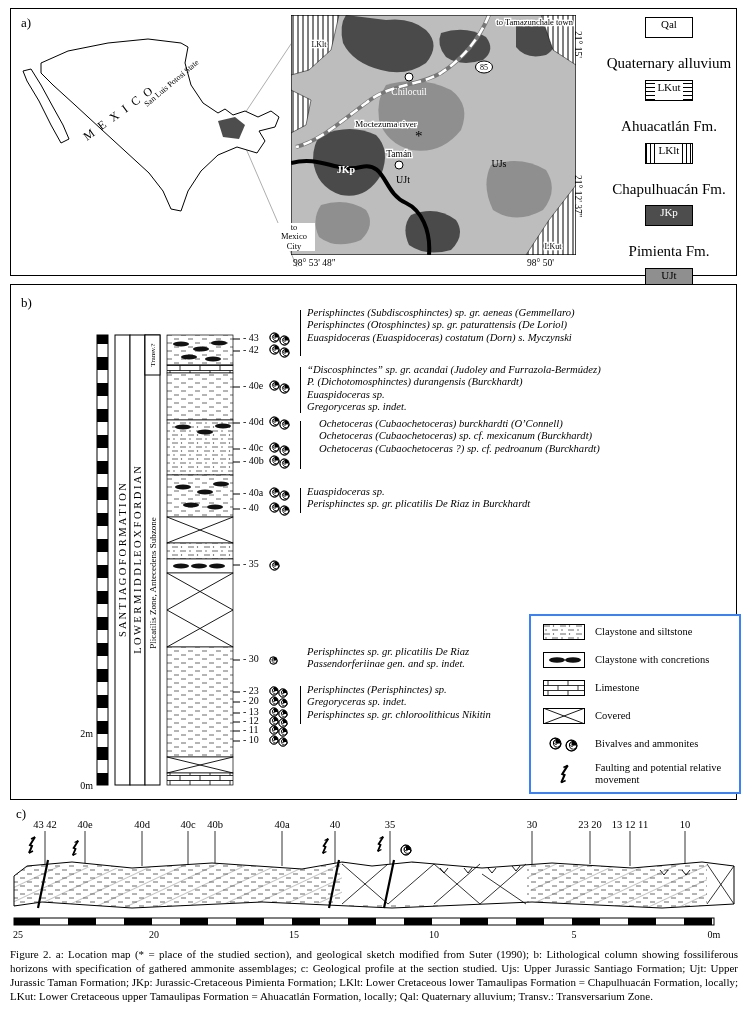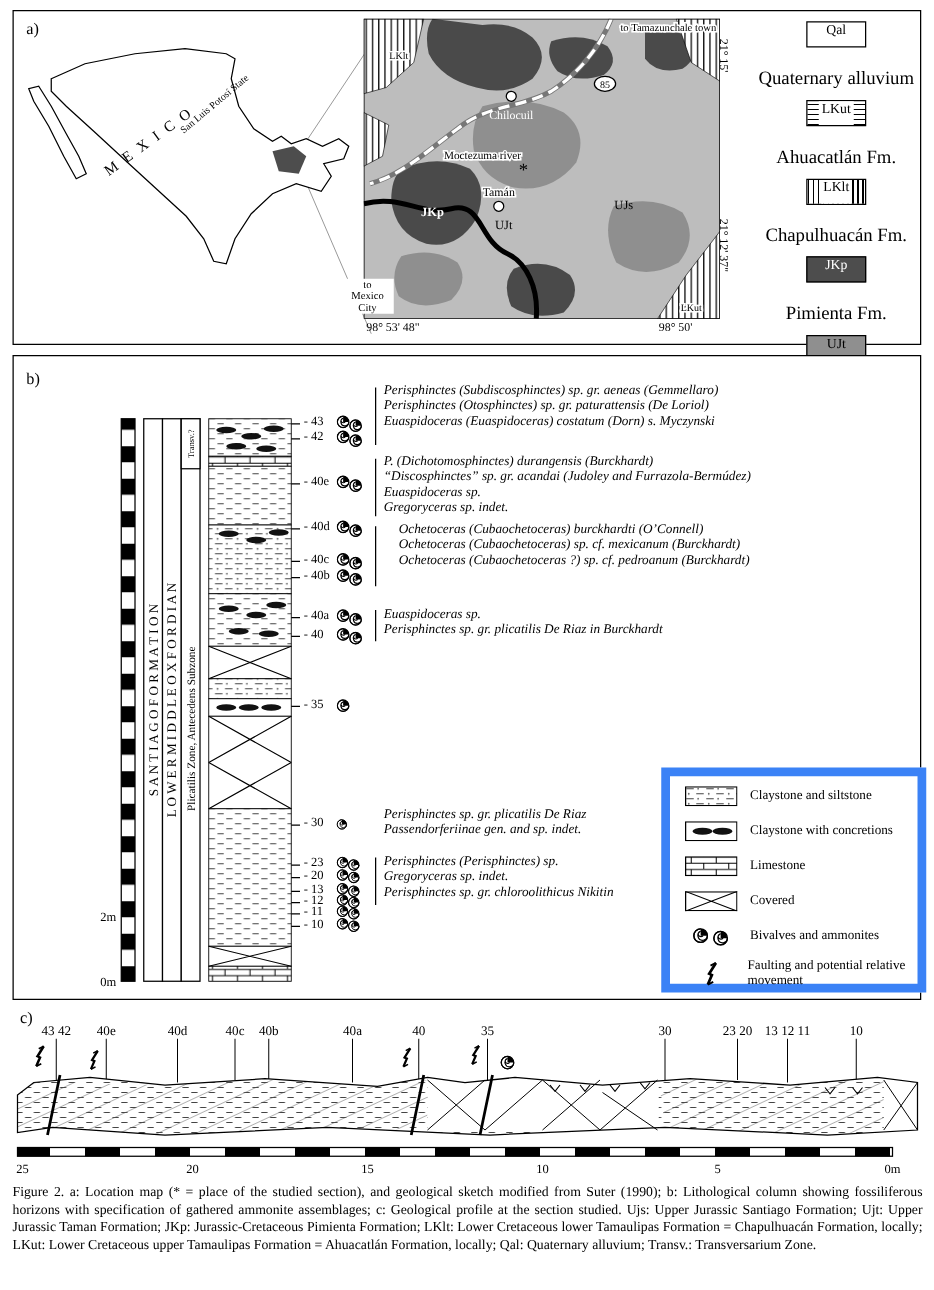--- a/index.html
+++ b/index.html
@@ -19,21 +19,21 @@
   .alegItem{margin-bottom:8px;text-align:center}
   .abox{width:48px;height:21px;border:1px solid #000;margin:0 auto 18px;display:flex;justify-content:center;font-size:11px}
   .albl{font-size:15px;line-height:1.05}
   .f-white{background:#fff}
   .f-dark{background:#4d4d4d;color:#fff}
   .f-med{background:#8f8f8f}
   .f-light{background:#bdbdbd}
   .f-hl{background:repeating-linear-gradient(0deg,#000 0,#000 1px,#fff 1px,#fff 4px)}
   .f-vl{background:repeating-linear-gradient(90deg,#000 0,#000 1px,#fff 1px,#fff 4px)}
   .chip{background:#fff;padding:0 2px}
-  .legbox{position:absolute;border:7px solid #3b82f6;background:#fff}
+  .legbox{position:absolute;border:2px solid #3b82f6;background:#fff}
   .legrow{position:absolute;display:flex;align-items:center;gap:10px}
   .leglbl{font-size:10.5px;line-height:1.12;max-width:136px}
   .ammspan{position:absolute}
   .cap{position:absolute;font-size:11px;line-height:1.26;text-align:justify}
   svg text{font-family:"Liberation Serif",serif}
   .halo{paint-order:stroke;stroke:#fff;stroke-width:2.5px}
 </style>
 </head>
 <body>
 
@@ -345,22 +345,22 @@
   <div class="bracket" style="left:289px;top:136px;height:48px"></div>
   <div class="bracket" style="left:289px;top:203px;height:25px"></div>
   <div class="bracket" style="left:289px;top:401px;height:38px"></div>
 
   <div class="spgrp" style="left:296px;top:22px">
     <div>Perisphinctes (Subdiscosphinctes) sp. gr. aeneas (Gemmellaro)</div>
     <div>Perisphinctes (Otosphinctes) sp. gr. paturattensis (De Loriol)</div>
     <div>Euaspidoceras (Euaspidoceras) costatum (Dorn) s. Myczynski</div>
   </div>
   <div class="spgrp" style="left:296px;top:79px">
+    <div>“Discosphinctes” sp. gr. acandai (Judoley and Furrazola-Bermúdez)</div>
     <div>P. (Dichotomosphinctes) durangensis (Burckhardt)</div>
-    <div>“Discosphinctes” sp. gr. acandai (Judoley and Furrazola-Bermúdez)</div>
     <div>Euaspidoceras sp.</div>
     <div>Gregoryceras sp. indet.</div>
   </div>
   <div class="spgrp" style="left:308px;top:133px">
     <div>Ochetoceras (Cubaochetoceras) burckhardti (O’Connell)</div>
     <div>Ochetoceras (Cubaochetoceras) sp. cf. mexicanum (Burckhardt)</div>
     <div>Ochetoceras (Cubaochetoceras ?) sp. cf. pedroanum (Burckhardt)</div>
   </div>
   <div class="spgrp" style="left:296px;top:201px">
     <div>Euaspidoceras sp.</div>

